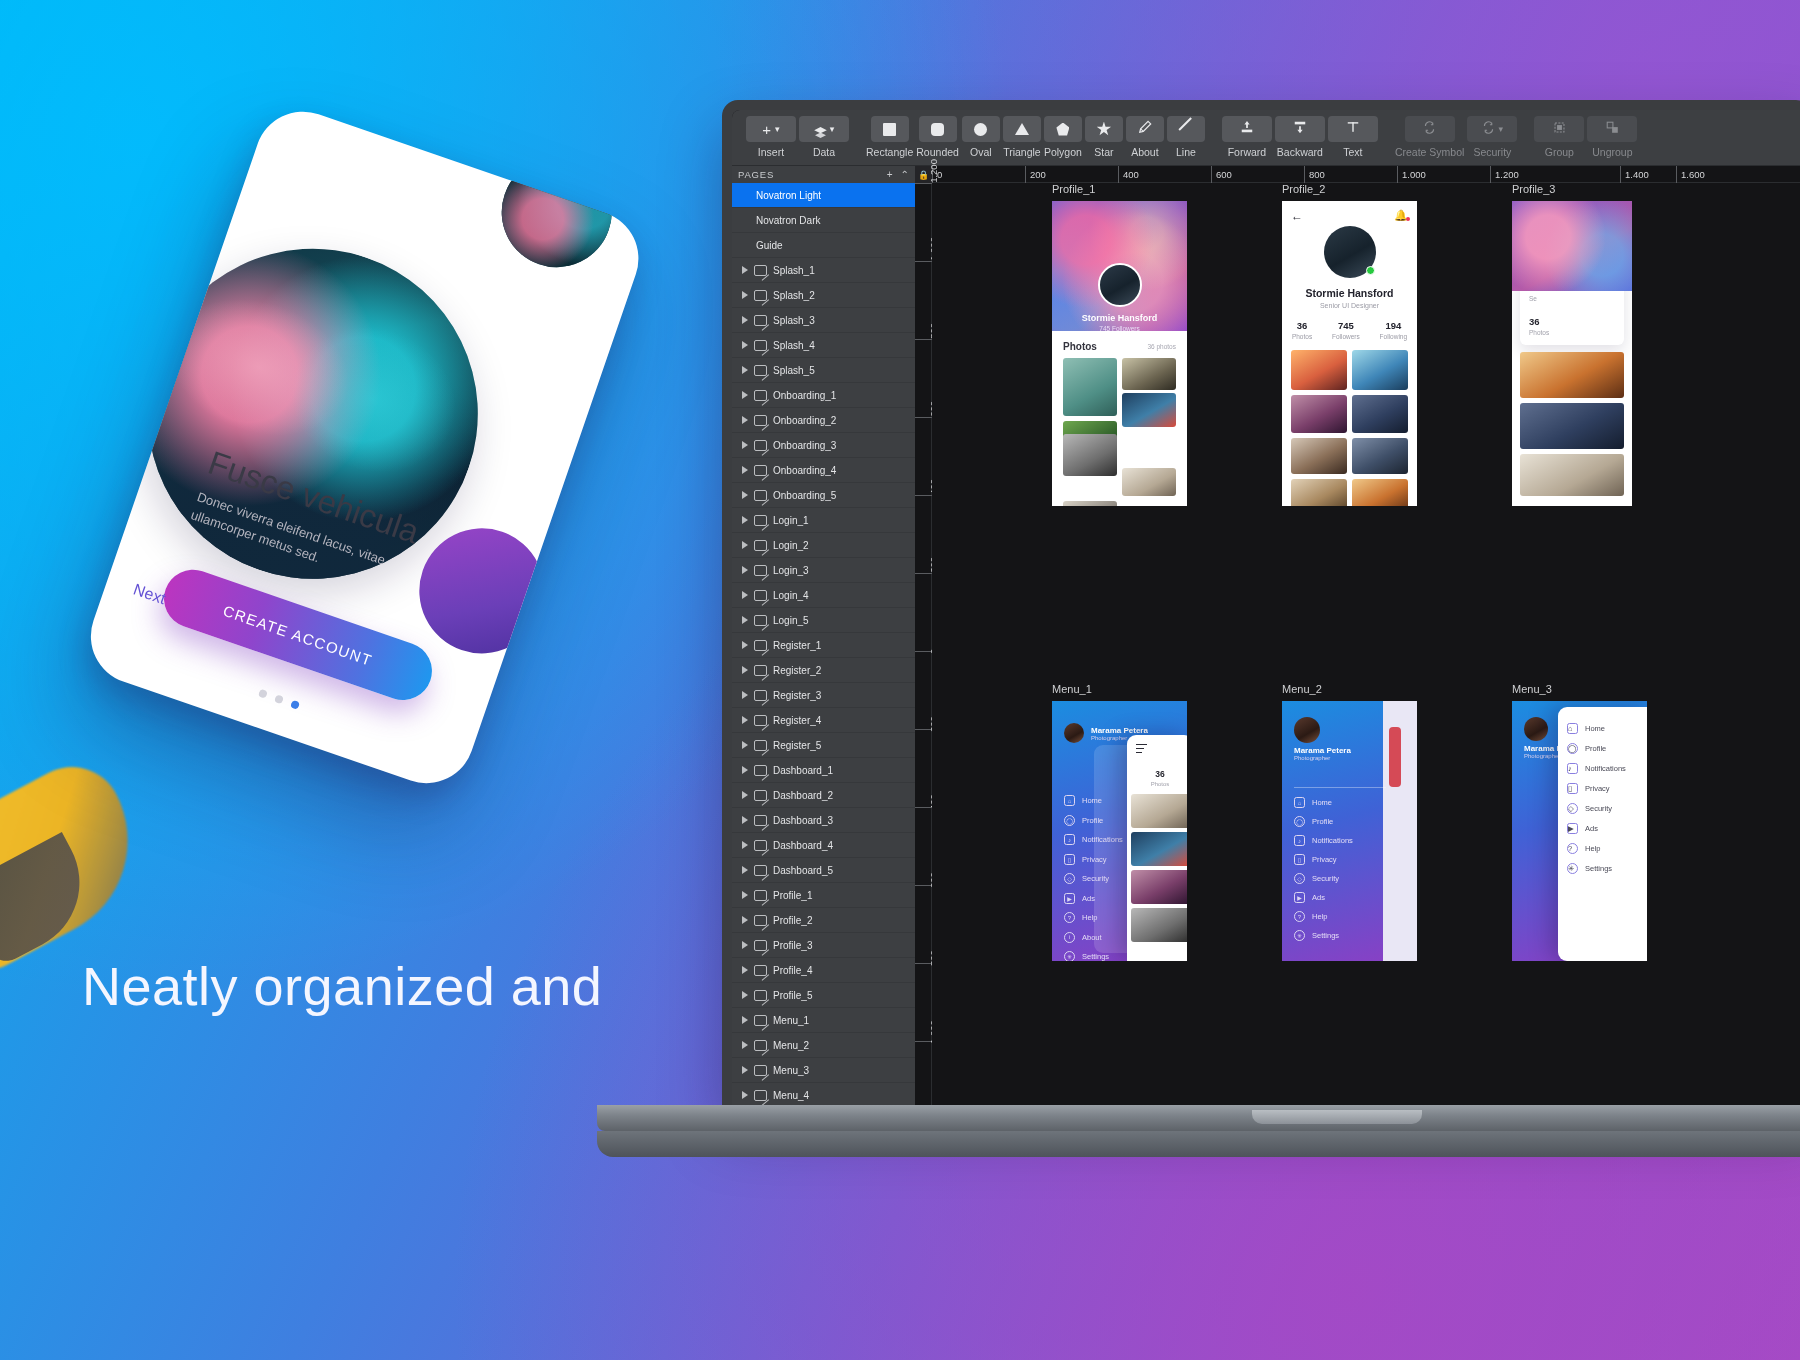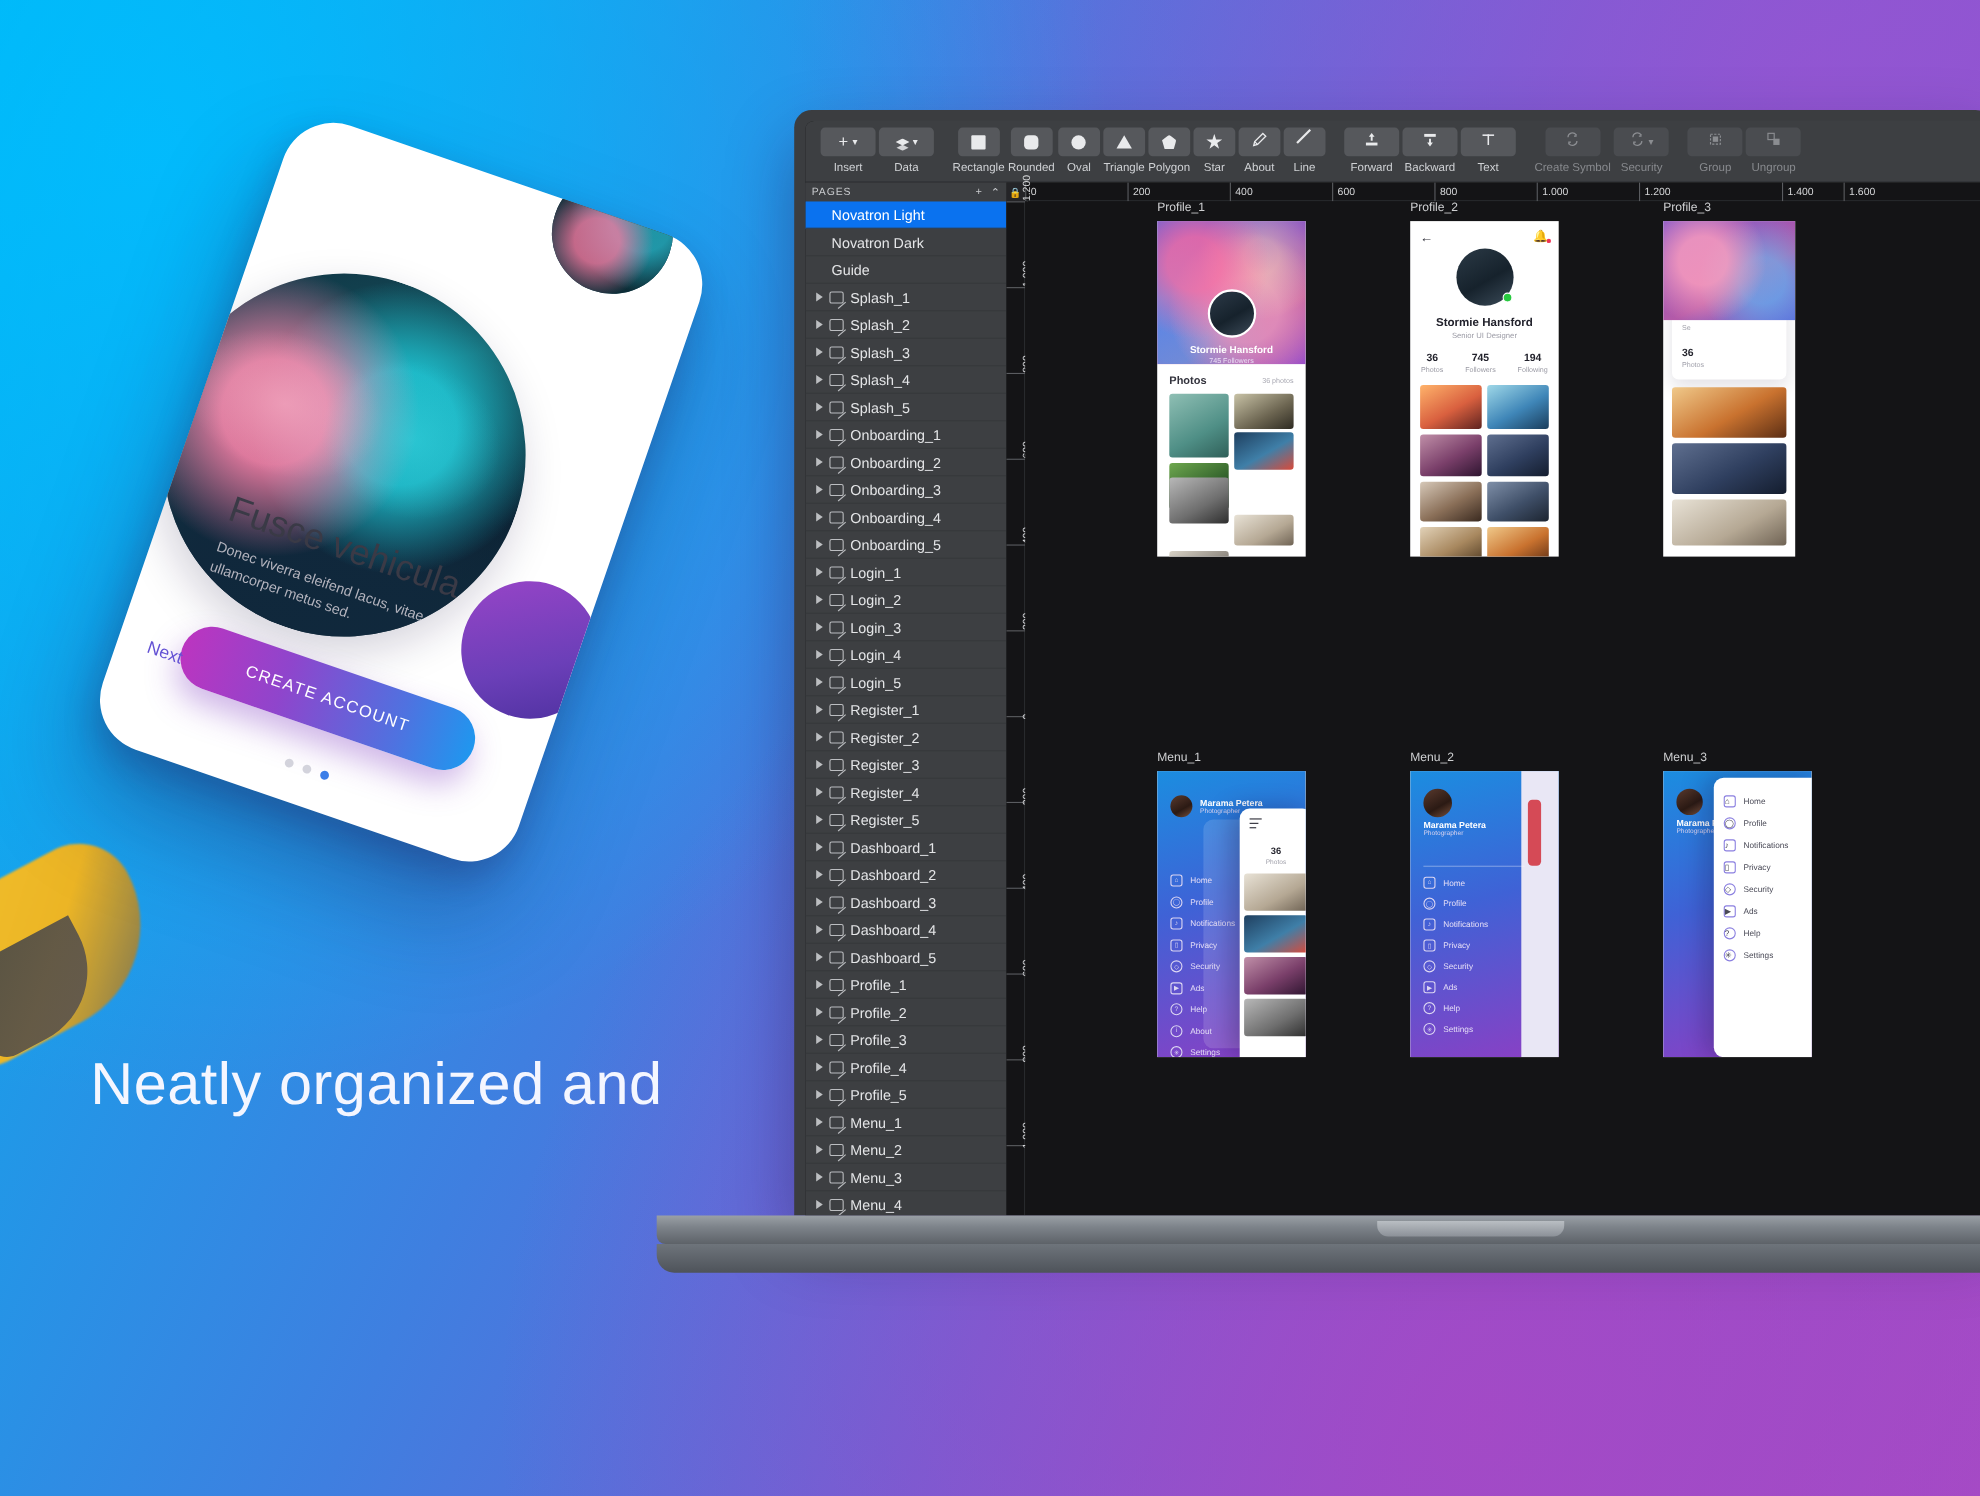--- a/index.html
+++ b/index.html
@@ -114,21 +114,21 @@
     color:#9a9ca0;font-size:9px;display:flex;align-items:center;justify-content:center;}
 
   
   .pages{position:absolute;left:0;top:56px;width:183px;bottom:0;background:#3d3f42;overflow:hidden;}
   .pages-head{height:17px;display:flex;align-items:center;justify-content:space-between;
     padding:0 6px;background:#3d3f42;}
   .pages-head .t{font-size:9.5px;color:#c9cbce;letter-spacing:.8px;}
   .pages-head .ic{display:flex;gap:8px;color:#c9cbce;font-size:10px;}
   .plist{position:absolute;top:17px;left:0;right:0;bottom:0;overflow:hidden;}
   .prow{height:25px;display:flex;align-items:center;padding-left:10px;gap:6px;
-    border-bottom:1px solid #36383b;font-size:13px;color:#e4e5e7;}
+    border-bottom:1px solid #36383b;font-size:10px;color:#e4e5e7;}
   .prow.plain{padding-left:24px;}
   .prow.sel{background:#0a72ef;color:#fff;}
   .prow .tri-r{width:0;height:0;border-top:4px solid transparent;border-bottom:4px solid transparent;
     border-left:6px solid #bcbec1;flex:0 0 auto;}
   .ab-ic{width:13px;height:11px;border:1.4px solid #bcbec1;border-radius:2px;position:relative;flex:0 0 auto;}
   .ab-ic::after{content:"";position:absolute;right:-4px;bottom:-4px;width:9px;height:1.4px;
     background:#bcbec1;transform:rotate(-40deg);}
 
   
   .canvas{position:absolute;left:200px;top:73px;right:0;bottom:0;background:#141416;overflow:hidden;}

